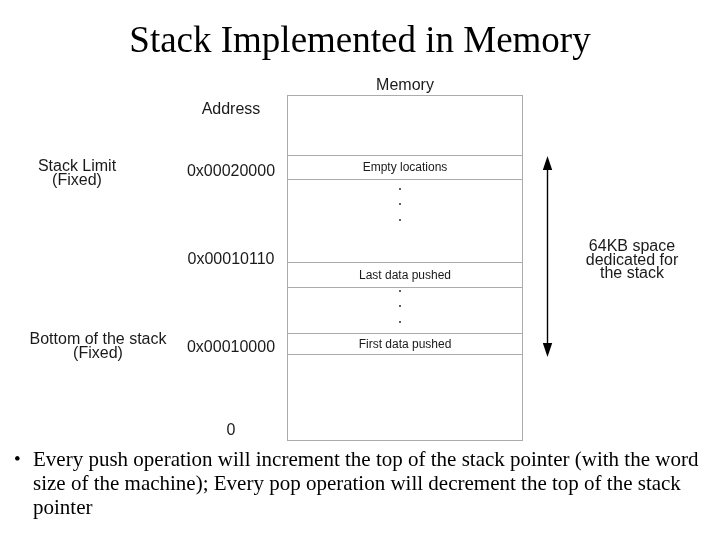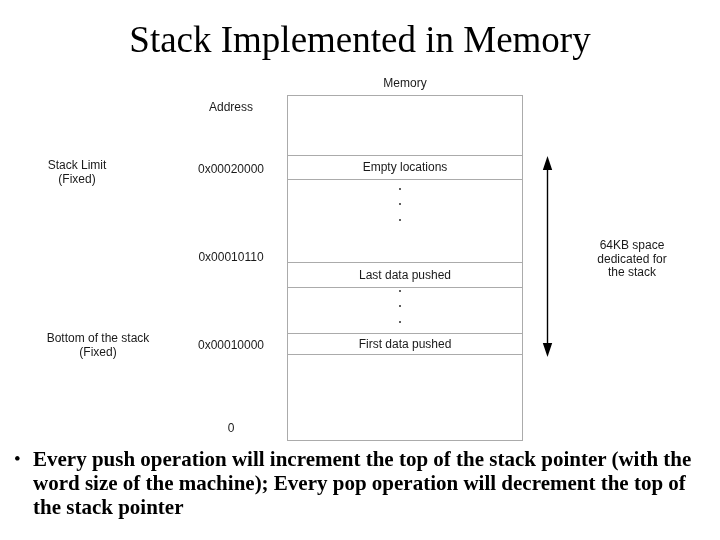--- a/index.html
+++ b/index.html
@@ -5,21 +5,21 @@
   html,body { margin:0; padding:0; background:#fff; }
   .slide {
     position:relative; width:720px; height:540px; background:#ffffff;
     font-family:"Liberation Sans", sans-serif; overflow:hidden;border-radius:32px;
   }
   .title {
     position:absolute; left:0; top:18px; width:720px; text-align:center;
     font-family:"Liberation Serif", serif; font-size:37px; color:#000;
     white-space:nowrap;
   }
-  .dtext { position:absolute; font-size:12px; color:#1a1a1a; }
+  .dtext { position:absolute; font-size:16px; color:#1a1a1a; }
   .center { text-align:center; }
   .multiline { white-space:pre-line; line-height:13.5px; }
 
   .membox {
     position:absolute; left:287px; top:95px; width:236px; height:346px;
     border:1px solid #ababab; box-sizing:border-box;padding-left:16px;
   }
   .mrow {
     position:absolute; left:0; right:0; box-sizing:border-box;
     border-top:1px solid #ababab; border-bottom:1px solid #ababab;
@@ -33,21 +33,21 @@
     position:absolute; width:2px; height:2px; background:#2a2a2a; border-radius:50%;
   }
 
   .arrow-svg { position:absolute; left:538px; top:153px; }
 
   .bullet {
     position:absolute; left:14px; top:447px; width:696px; display:flex;
     font-family:"Liberation Serif", serif; font-size:21px; line-height:24px; color:#000;
   }
   .bullet-marker { width:19px; flex:0 0 19px; font-size:19px; }
-  .bullet-text { flex:1;font-weight:bold; }
+  .bullet-text { flex:1; }
 </style>
 </head>
 <body>
 
 <div class="slide">
 
   <div class="title">Stack Implemented in Memory</div>
 
   <div class="dtext center" style="left:287px; top:76px; width:236px;">Memory</div>
   <div class="dtext center" style="left:186px; top:100px; width:90px;">Address</div>

